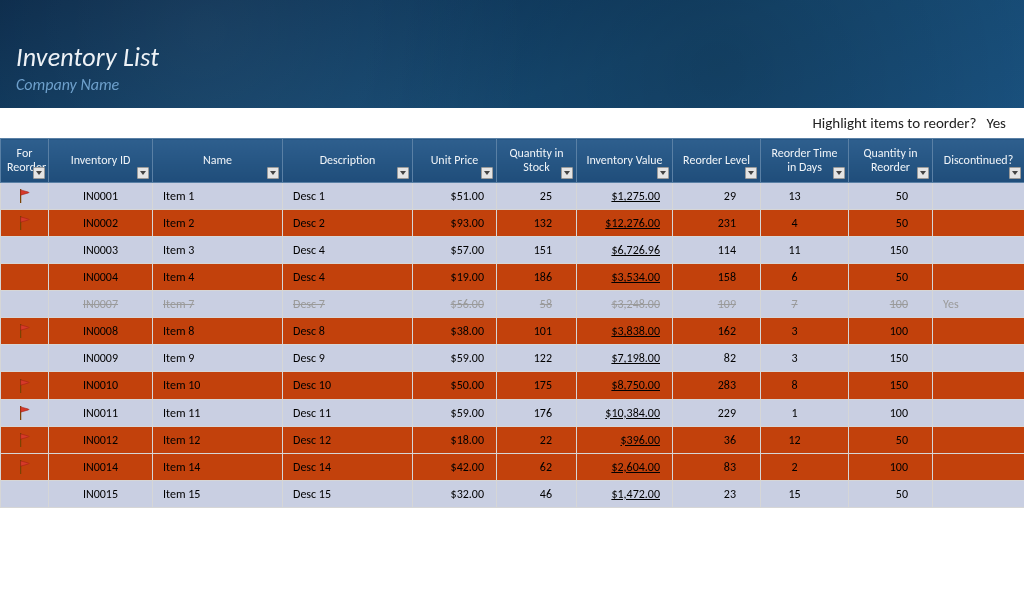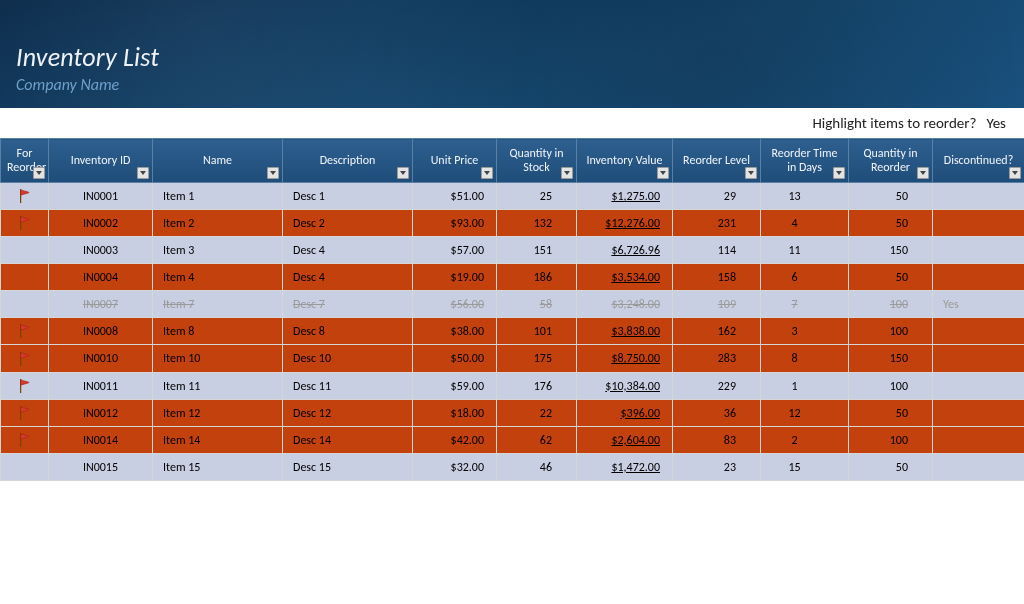--- a/index.html
+++ b/index.html
@@ -273,20 +273,33 @@
         <td class="col-name">Item 8</td>
         <td class="col-desc">Desc 8</td>
         <td class="col-price">$38.00</td>
         <td class="col-qty">101</td>
         <td class="col-val">$3,838.00</td>
         <td class="col-rl">162</td>
         <td class="col-rt">3</td>
         <td class="col-qr">100</td>
         <td class="col-disc"></td>
       </tr>
+      <tr class="odd">
+        <td class="col-flag"></td>
+        <td class="col-id">IN0009</td>
+        <td class="col-name">Item 9</td>
+        <td class="col-desc">Desc 9</td>
+        <td class="col-price">$59.00</td>
+        <td class="col-qty">122</td>
+        <td class="col-val">$7,198.00</td>
+        <td class="col-rl">82</td>
+        <td class="col-rt">3</td>
+        <td class="col-qr">150</td>
+        <td class="col-disc"></td>
+      </tr>
       <tr class="even">
         <td class="col-flag"><span><svg class="flag-svg" viewBox="0 0 16 18">
               <line x1="3" y1="1" x2="3" y2="17" stroke="#7a4202" stroke-width="1.4"></line>
               <path d="M3 2 L12 4.5 Q13 5 12 5.5 L3 8 Z" fill="#d63a2a" stroke="#9e1f14" stroke-width="0.6"></path>
             </svg></span></td>
         <td class="col-id">IN0010</td>
         <td class="col-name">Item 10</td>
         <td class="col-desc">Desc 10</td>
         <td class="col-price">$50.00</td>
         <td class="col-qty">175</td>

